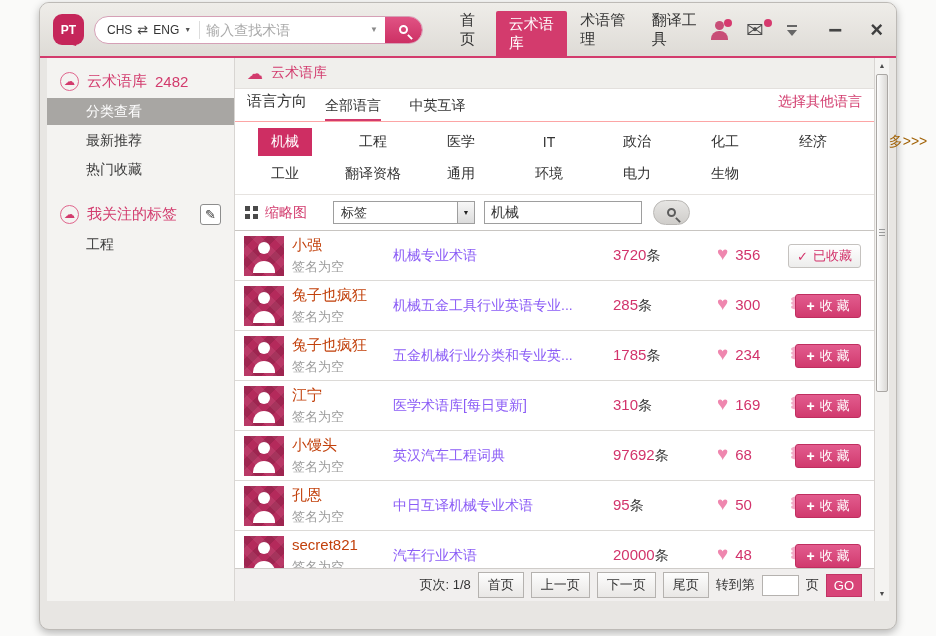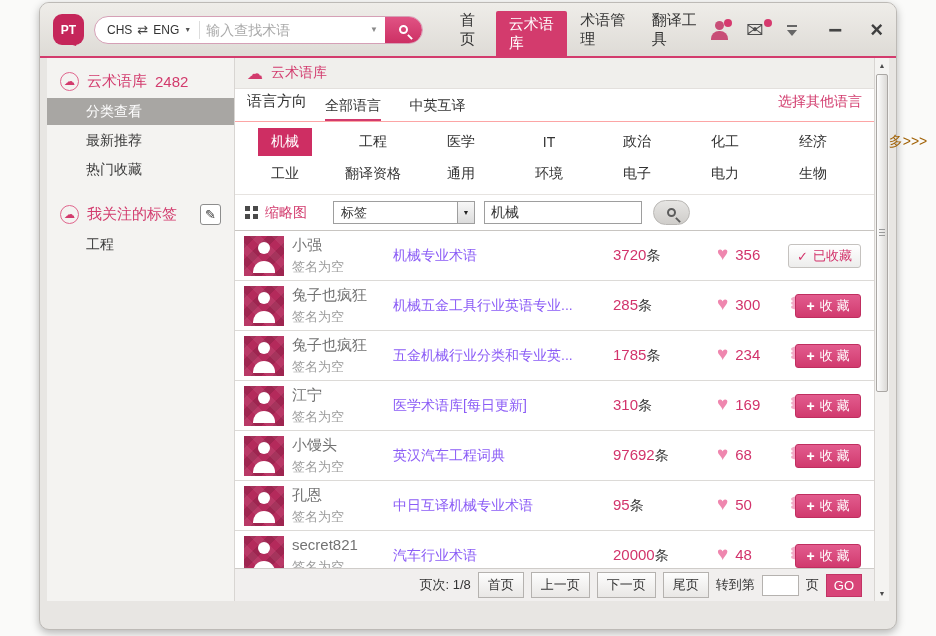--- a/index.html
+++ b/index.html
@@ -100,21 +100,21 @@
                  background:linear-gradient(#e6e5e3,#cfcdca); display:flex; align-items:center; justify-content:center; cursor:pointer; }
 
   .list { flex:1; overflow:hidden; position:relative; }
   .lrow { position:relative; height:50px; border-bottom:1px solid #dcdad7; background:#fff; }
   .avatar { position:absolute; left:9px; top:5px; width:40px; height:40px; cursor:pointer;
             background:#b42a5b;
             background-image:repeating-linear-gradient(45deg, rgba(255,255,255,.07) 0 8px, transparent 8px 16px),
                              repeating-linear-gradient(-45deg, rgba(0,0,0,.12) 0 8px, transparent 8px 16px); }
   .avatar::before { content:""; position:absolute; left:14px; top:6px; width:12px; height:12px; border-radius:50%; background:#fff; }
   .avatar::after { content:""; position:absolute; left:9px; bottom:3px; width:22px; height:12px; border-radius:11px 11px 0 0; background:#fff; }
-  .nm { position:absolute; left:57px; top:5px; font-size:15px; color:#737373; white-space:nowrap; }
+  .nm { position:absolute; left:57px; top:5px; font-size:15px; color:#c2410c; white-space:nowrap; }
   .sg { position:absolute; left:57px; top:27px; font-size:13px; color:#9b9b9b; }
   .ds { position:absolute; left:158px; top:16px; font-size:14px; color:#8b5cf6; width:208px; white-space:nowrap; overflow:hidden; cursor:pointer; }
   .ct { position:absolute; left:378px; top:15px; font-size:14px; color:#333; white-space:nowrap; }
   .ct .num { font-size:15px; color:#d2336b; }
   .lk { position:absolute; left:482px; top:13px; display:flex; align-items:center; gap:7px; }
   .heart-icon::before { content:"♥"; font-size:19px; color:#ef86ae; line-height:1; }
   .num-pink { font-size:15px; color:#d2336b; }
   .cm { position:absolute; left:556px; top:14px; display:flex; align-items:center; gap:7px; }
   .db-icon { position:relative; width:16px; height:15px; display:inline-block; }
   .db-icon i { position:absolute; left:0; width:16px; height:6px; border-radius:50%; background:#f3abc7; }
@@ -284,23 +284,20 @@
             </div>
 
             <div class="cat-cell">
               <span class="cat">通用</span>
             </div>
 
             <div class="cat-cell">
               <span class="cat">环境</span>
             </div>
 
-            <div class="cat-cell">
-              <span class="cat">电子</span>
-            </div>
 
             <div class="cat-cell">
               <span class="cat">电力</span>
             </div>
 
             <div class="cat-cell">
               <span class="cat">生物</span>
             </div>
           </div>
       </div>

